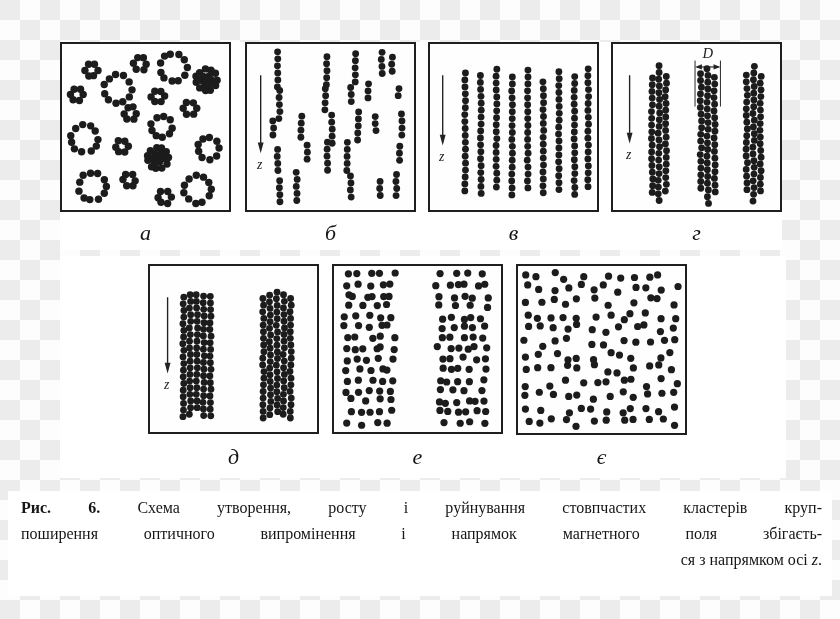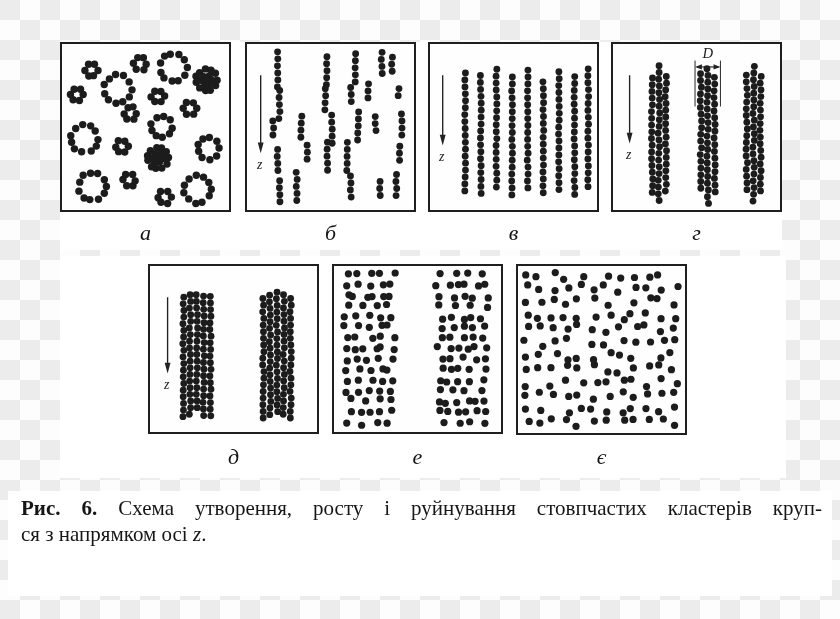--- a/index.html
+++ b/index.html
@@ -11,22 +11,22 @@
       linear-gradient(45deg,#ececec 25%,transparent 25%,transparent 75%,#ececec 75%);
     background-size:40px 40px;
     background-position:20px 0,40px 20px;
     font-family:"Liberation Serif",serif;
   }
   .backdrop{position:absolute;background:#ffffff;}
   .panel{position:absolute;background:#fefefe;border:2px solid #1f1f1f;box-sizing:border-box;}
   .panel svg{display:block;width:100%;height:100%;}
   .plabel{position:absolute;text-align:center;font:italic 22px "Liberation Serif",serif;color:#141414;}
   .caption{position:absolute;left:21px;top:495px;width:801px;
-    font-family:"Liberation Serif",serif;font-size:21px;line-height:26px;color:#161616;}
-  .cap-line{width:100%;}
+    font-family:"Liberation Serif",serif;font-size:16px;line-height:26px;color:#161616;}
+  .cap-line{width:100%;text-align:right;}
   .just{text-align:justify;text-align-last:justify;}
   .capb{font-weight:bold;}
   .axz{font:italic 14px "Liberation Serif",serif;}
   .dlab{font:italic 15px "Liberation Serif",serif;}
 </style>
 </head>
 <body>
 
 <div class="stage">
 
@@ -1182,16 +1182,17 @@
   <div class="plabel" style="left:60px;top:220px;width:171px">а</div>
   <div class="plabel" style="left:245px;top:220px;width:171px">б</div>
   <div class="plabel" style="left:428px;top:220px;width:171px">в</div>
   <div class="plabel" style="left:611px;top:220px;width:171px">г</div>
   <div class="plabel" style="left:148px;top:444px;width:171px">д</div>
   <div class="plabel" style="left:332px;top:444px;width:171px">е</div>
   <div class="plabel" style="left:516px;top:444px;width:171px">є</div>
 
   <div class="caption">
     <div class="cap-line just"><b class="capb">Рис. 6.</b> <span>Схема утворення, росту і руйнування стовпчастих кластерів круп-</span></div>
+    <div class="cap-line just">поширення оптичного випромінення і напрямок магнетного поля збігаєть-</div>
     <div class="cap-line"><span>ся з напрямком осі </span><i>z</i><span>.</span></div>
   </div>
 
 </div>
 
 </body></html>

